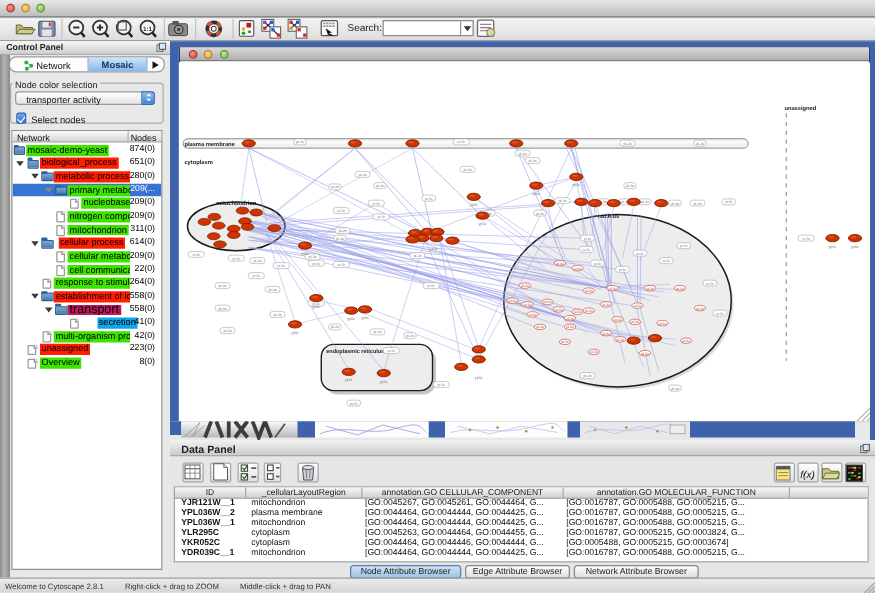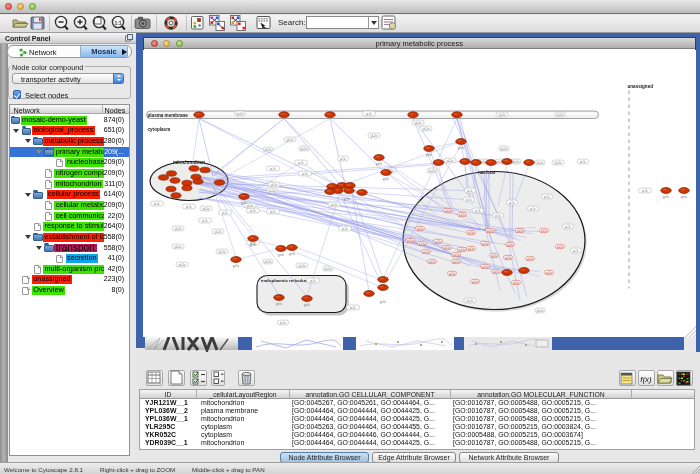--- a/index.html
+++ b/index.html
@@ -14,21 +14,21 @@
 #mdi { position:absolute; left:136px; top:33px; width:564px; height:319px; background:#3e63ac; }
 #win { position:absolute; left:7px; top:3.5px; width:552.5px; height:301px; border:1.5px solid #24406f; background:#fff; }
 #win-title { position:absolute; left:0; top:0; width:100%; height:11.5px; background:linear-gradient(#d9d9d9,#aeaeae); border-bottom:1px solid #808080; }
 #win-title .tl { position:absolute; top:2.2px; width:7px; height:7px; border-radius:50%; }
 #win-title span { position:absolute; width:100%; text-align:center; top:1.5px; font-size:7.5px; color:#1a1a1a; }
 #cp { position:absolute; left:0; top:33px; width:136px; height:429px; background:#e8e8e8; }
 #cp-grip { position:absolute; left:0; top:10.5px; width:7.5px; height:418px; background:linear-gradient(90deg,#8d8d8d,#b3b3b3 45%,#8a8a8a); }
 #cp-title { position:absolute; left:0; top:0; width:136px; height:10.5px; background:linear-gradient(#f6f6f6,#cdcdcd); border-bottom:1px solid #aaa; }
 #cp-title b { position:absolute; left:5px; top:2px; font-size:7px; font-weight:bold; color:#222; }
 #tabs { position:absolute; left:7px; top:12px; width:125px; height:12.5px; background:#fdfdfd; border:1px solid #9a9a9a; border-radius:6px; overflow:hidden; }
-#tab-mosaic { position:absolute; left:72px; top:0; width:48px; height:100%; background:linear-gradient(#cfe4fa,#85b9ef); border-left:1px solid #9ab; border-right:1px solid #9ab; text-align:center; font-size:7.5px; font-weight:bold; color:#1a2f55; line-height:12.5px; }
+#tab-mosaic { position:absolute; left:62px; top:0; width:48px; height:100%; background:linear-gradient(#cfe4fa,#85b9ef); border-left:1px solid #9ab; border-right:1px solid #9ab; text-align:center; font-size:7.5px; font-weight:bold; color:#1a2f55; line-height:12.5px; }
 #tab-net { position:absolute; left:21px; top:2.2px; font-size:7.5px; color:#111; }
 #tab-arrow { position:absolute; right:4.5px; top:3px; width:0; height:0; border-top:3.5px solid transparent; border-bottom:3.5px solid transparent; border-left:5px solid #111; }
 #groupbox { position:absolute; left:7.5px; top:33px; width:123px; height:33px; border:1px solid #adadad; border-radius:3px; }
 #group-label { position:absolute; left:10px; top:29.5px; background:#e8e8e8; padding:0 2px; font-size:7.3px; color:#1c1c1c; }
 #combo { position:absolute; left:12px; top:40px; width:112px; height:10.5px; background:linear-gradient(#ffffff,#e3e3e3); border:1px solid #9c9c9c; border-radius:3px; }
 #combo span { position:absolute; left:8px; top:1.4px; font-size:7.3px; color:#111; }
 #combo-btn { position:absolute; right:-1px; top:-1px; width:11px; height:10.5px; border-radius:0 3px 3px 0; background:linear-gradient(#8cc0f2,#3e7fd6); border:1px solid #3a6db8; }
 #combo-btn::before { content:""; position:absolute; left:2.8px; top:1.2px; border-left:2.2px solid transparent; border-right:2.2px solid transparent; border-bottom:2.8px solid #fff; }
 #combo-btn::after { content:""; position:absolute; left:2.8px; bottom:1.2px; border-left:2.2px solid transparent; border-right:2.2px solid transparent; border-top:2.8px solid #fff; }
 #chk { position:absolute; left:12.5px; top:57px; width:8.5px; height:8.5px; background:linear-gradient(#6faaec,#3272ca); border:1px solid #2a5da8; border-radius:2px; }
@@ -171,21 +171,20 @@
 <line x1="3" y1="10.5" x2="9" y2="10.5" stroke="#88a" stroke-width="1"></line>
 <circle cx="11.5" cy="12" r="3.2" fill="#dcd6a0" stroke="#776" stroke-width="0.8"></circle>
 </svg>
 
 <div id="mdi">
   <div id="win">
     <div id="win-title">
       <div class="tl" style="left:6.5px; background:radial-gradient(circle at 35% 30%, #f09a8e, #dd4539); border:0.5px solid #a8362c;"></div>
       <div class="tl" style="left:19px; background:radial-gradient(circle at 35% 30%, #f8d88a, #e9a93c); border:0.5px solid #b8862c;"></div>
       <div class="tl" style="left:31.5px; background:radial-gradient(circle at 35% 30%, #c2e89a, #7bbf3f); border:0.5px solid #5f9430;"></div>
-      <span>primary metabolic process</span>
     </div>
   </div>
 </div>
 
 <svg width="553" height="287.5" viewBox="143 49.5 553 287.5" style="position:absolute;left:143px;top:49.5px;">
 <rect x="143" y="49" width="553" height="288" fill="#ffffff"></rect>
 <rect x="146.5" y="110.5" width="452" height="7.5" rx="3.7" fill="#f1f1f1" stroke="#8a8a8a" stroke-width="0.8"></rect>
 <rect x="148" y="112" width="449" height="2.2" rx="1.1" fill="#fbfbfb" stroke="none"></rect>
 <text x="147.5" y="116.3" font-size="4.6" font-weight="bold" fill="#1a1a1a">plasma membrane</text>
 <text x="147.5" y="130.5" font-size="4.6" font-weight="bold" fill="#1a1a1a">cytoplasm</text>
@@ -664,21 +663,21 @@
         <circle cx="6" cy="4.5" r="1.6" fill="#3aaa3a"></circle>
         <circle cx="2.5" cy="7" r="1.6" fill="#3aaa3a"></circle>
         <line x1="2" y1="2" x2="6" y2="4.5" stroke="#3aaa3a" stroke-width="0.7"></line>
         <line x1="6" y1="4.5" x2="2.5" y2="7" stroke="#3aaa3a" stroke-width="0.7"></line>
       </svg>
     <span id="tab-net">Network</span>
     <div id="tab-mosaic">Mosaic</div>
     <div id="tab-arrow"></div>
   </div>
   <div id="groupbox"></div>
-  <div id="group-label">Node color compound</div>
+  <div id="group-label">Node color selection</div>
   <div id="combo">
       <span>transporter activity</span>
       <div id="combo-btn"></div>
     </div>
   <div id="chk"></div>
     <div id="chk-label">Select nodes</div>
   <div id="treebox">
     <div id="tree-hdr">
         <span style="position:absolute;left:4px;top:0.5px;">Network</span>
         <span style="position:absolute;left:95px;top:0.5px;">Nodes</span>
@@ -739,39 +738,46 @@
         <div style="position:absolute;left:23.6px;top:118.2px;width:4.5px;height:2px;background:#6798cc;border:0.5px solid #335f90;border-radius:1px 1px 0 0;"></div>
         <div style="position:absolute;left:33.5px;top:118.4px;height:8.9px;max-width:61px;overflow:hidden;white-space:nowrap;background:#ff1e00;color:#000;font-size:7.3px;line-height:8.9px;padding:0 1.5px;">establishment of loc</div>
         <div style="position:absolute;right:4.5px;top:118.4px;height:8.9px;font-size:7px;line-height:8.9px;color:#000;">558(0)</div>
 <div style="position:absolute;left:26.2px;top:131.4px;width:0;height:0;border-left:3.2px solid transparent;border-right:3.2px solid transparent;border-top:4.4px solid #3a3a3a;"></div>
         <div style="position:absolute;left:34.8px;top:130.2px;width:9.5px;height:7px;background:linear-gradient(#7aa8d8,#4878b0);border:0.5px solid #335f90;border-radius:1px;"></div>
         <div style="position:absolute;left:34.8px;top:128.8px;width:4.5px;height:2px;background:#6798cc;border:0.5px solid #335f90;border-radius:1px 1px 0 0;"></div>
         <div style="position:absolute;left:44.7px;top:129.0px;height:8.9px;max-width:50px;overflow:hidden;white-space:nowrap;background:#be185d;color:#000;font-size:10px;line-height:8.9px;padding:0 1.5px;">transport</div>
         <div style="position:absolute;right:4.5px;top:129.0px;height:8.9px;font-size:7px;line-height:8.9px;color:#000;">558(0)</div>
 <div style="position:absolute;left:46.5px;top:140.1px;width:7px;height:8.6px;background:#fff;border:0.6px solid #999;border-radius:1px;"></div>
         <div style="position:absolute;left:50.7px;top:140.1px;width:3px;height:3px;background:#ddd;border-bottom:0.6px solid #999;border-left:0.6px solid #999;"></div>
-        <div style="position:absolute;left:56px;top:139.7px;height:8.9px;max-width:39px;overflow:hidden;white-space:nowrap;background:#0ea5e9;color:#000;font-size:7.3px;line-height:8.9px;padding:0 1.5px;">secretion</div>
+        <div style="position:absolute;left:68px;top:139.7px;height:8.9px;max-width:39px;overflow:hidden;white-space:nowrap;background:#0ea5e9;color:#000;font-size:7.3px;line-height:8.9px;padding:0 1.5px;">secretion</div>
         <div style="position:absolute;right:4.5px;top:139.7px;height:8.9px;font-size:7px;line-height:8.9px;color:#000;">41(0)</div>
 <div style="position:absolute;left:24.1px;top:150.7px;width:7px;height:8.6px;background:#fff;border:0.6px solid #999;border-radius:1px;"></div>
         <div style="position:absolute;left:28.3px;top:150.7px;width:3px;height:3px;background:#ddd;border-bottom:0.6px solid #999;border-left:0.6px solid #999;"></div>
         <div style="position:absolute;left:33.5px;top:150.3px;height:8.9px;max-width:61px;overflow:hidden;white-space:nowrap;background:#3fe300;color:#000;font-size:7.3px;line-height:8.9px;padding:0 1.5px;">multi-organism proc</div>
         <div style="position:absolute;right:4.5px;top:150.3px;height:8.9px;font-size:7px;line-height:8.9px;color:#000;">42(0)</div>
 <div style="position:absolute;left:12.9px;top:161.3px;width:7px;height:8.6px;background:#fff;border:0.6px solid #999;border-radius:1px;"></div>
         <div style="position:absolute;left:17.1px;top:161.3px;width:3px;height:3px;background:#ddd;border-bottom:0.6px solid #999;border-left:0.6px solid #999;"></div>
         <div style="position:absolute;left:22.3px;top:160.9px;height:8.9px;max-width:72px;overflow:hidden;white-space:nowrap;background:#ff1e00;color:#000;font-size:7.3px;line-height:8.9px;padding:0 1.5px;">unassigned</div>
         <div style="position:absolute;right:4.5px;top:160.9px;height:8.9px;font-size:7px;line-height:8.9px;color:#000;">223(0)</div>
 <div style="position:absolute;left:12.9px;top:172.0px;width:7px;height:8.6px;background:#fff;border:0.6px solid #999;border-radius:1px;"></div>
         <div style="position:absolute;left:17.1px;top:172.0px;width:3px;height:3px;background:#ddd;border-bottom:0.6px solid #999;border-left:0.6px solid #999;"></div>
         <div style="position:absolute;left:22.3px;top:171.6px;height:8.9px;max-width:72px;overflow:hidden;white-space:nowrap;background:#3fe300;color:#000;font-size:7.3px;line-height:8.9px;padding:0 1.5px;">Overview</div>
         <div style="position:absolute;right:4.5px;top:171.6px;height:8.9px;font-size:7px;line-height:8.9px;color:#000;">8(0)</div>
     </div>
   </div>
 </div>
 
 <div id="dp">
+  <div id="dp-title">
+      <b>Data Panel</b>
+    <svg width="8" height="8" style="position:absolute;right:4px;top:2.5px;">
+        <rect x="0.5" y="2" width="5" height="5" fill="#eee" stroke="#777"></rect>
+        <rect x="2.5" y="0.5" width="5" height="5" fill="#dde6f2" stroke="#567"></rect>
+      </svg>
+  </div>
   <div class="dbtn" style="left:10px;"></div>
   <div class="dbtn" style="left:32px;"></div>
   <div class="dbtn" style="left:54px;"></div>
   <div class="dbtn" style="left:75px;width:14px;"></div>
   <div class="dbtn" style="left:102px;"></div>
   <div class="dbtn" style="left:483px;"></div>
   <div class="dbtn" style="left:502px;"></div>
   <div class="dbtn" style="left:521px;"></div>
   <div class="dbtn" style="left:540px;"></div>
   <svg width="564" height="36" style="position:absolute;left:0;top:0;">

